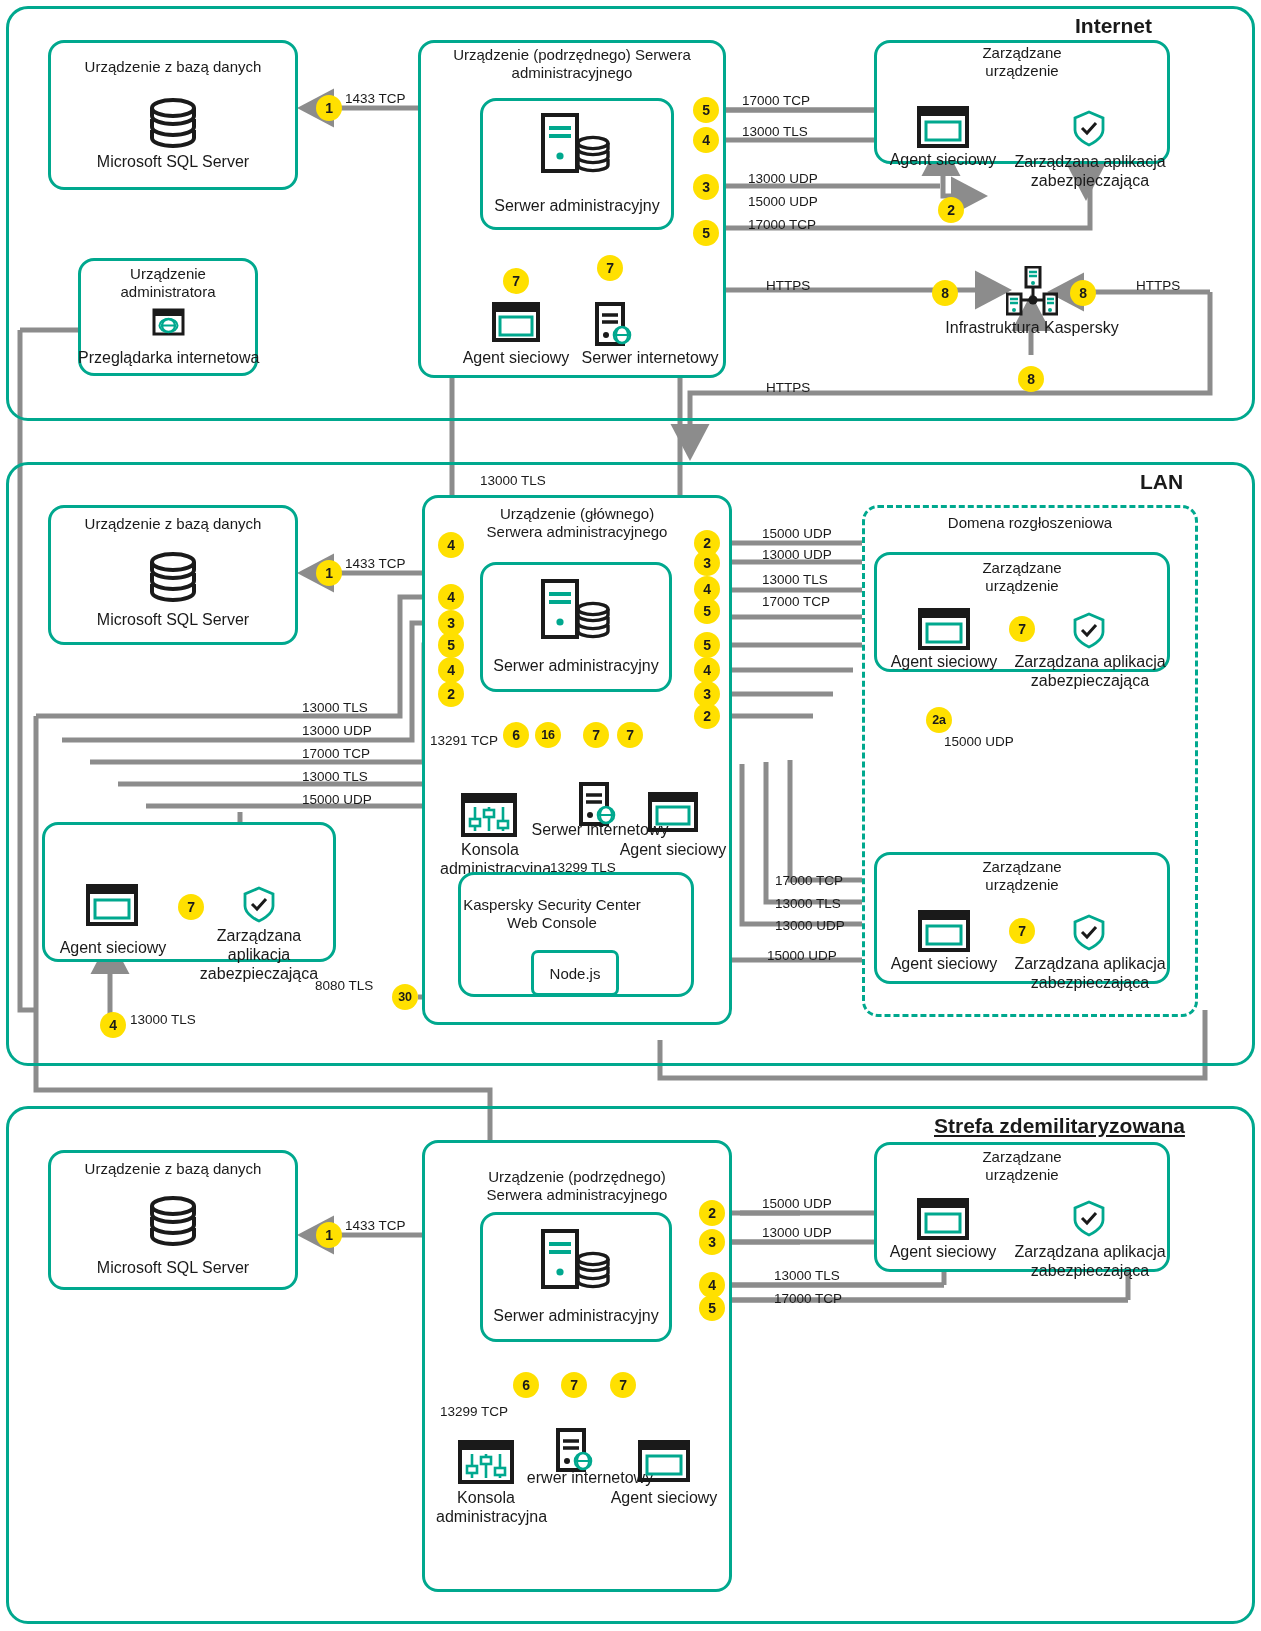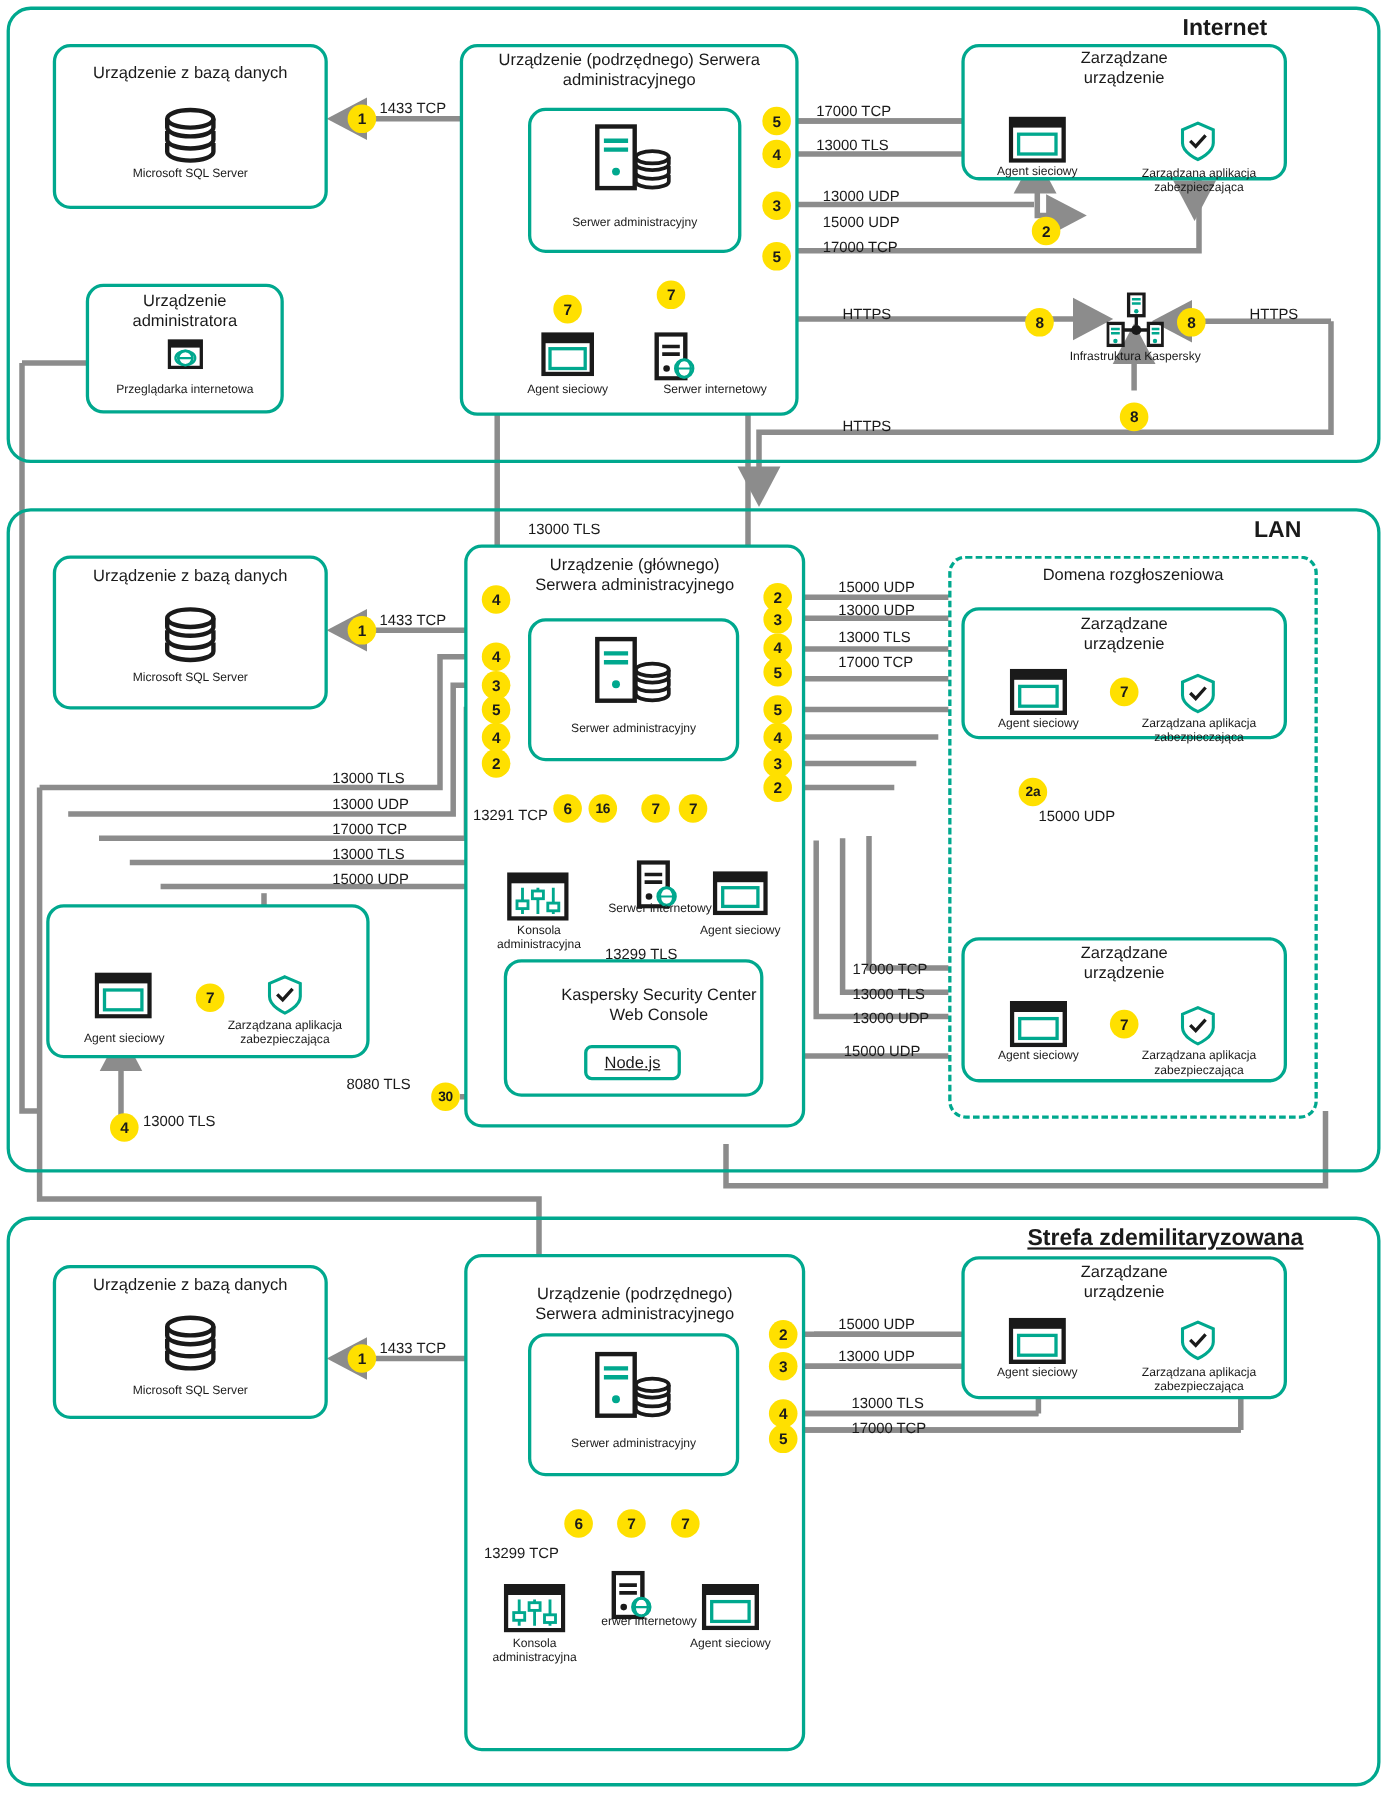--- a/index.html
+++ b/index.html
@@ -9,21 +9,21 @@
   #svg-layer{position:absolute;left:0;top:0;width:1261px;height:1631px;}
 
   
   .zone{position:absolute;border:3px solid #00a88e;border-radius:22px;box-sizing:border-box;}
   .zone-title{position:absolute;font-weight:bold;font-size:21px;color:#1a1a1a;white-space:nowrap;}
 
   
   .box{position:absolute;border:3px solid #00a88e;border-radius:16px;box-sizing:border-box;background:#fff;}
   .box.dashed{border-style:dashed;border-width:3px;}
   .box-title{position:absolute;left:0;right:0;text-align:center;font-size:15px;line-height:1.22;color:#1a1a1a;}
-  .caption{position:absolute;text-align:center;font-size:11px;line-height:1.2;color:#1a1a1a;white-space:nowrap;}
+  .caption{position:absolute;text-align:center;font-size:16px;line-height:1.2;color:#1a1a1a;white-space:nowrap;}
   .caption.wrap{white-space:normal;}
 
   
   .plabel{position:absolute;font-size:13.5px;color:#1a1a1a;white-space:nowrap;background:transparent;}
   .badge{position:absolute;width:26px;height:26px;border-radius:50%;background:#ffe000;
          color:#1a1a1a;font-size:14px;font-weight:bold;display:flex;align-items:center;
          justify-content:center;box-sizing:border-box;letter-spacing:-0.3px;}
   .badge.wide{font-size:12.5px;}
 
   .nodejs{position:absolute;border:3px solid #00a88e;border-radius:7px;box-sizing:border-box;
@@ -339,23 +339,23 @@
   <div class="icon" style="left:648px;top:792px;">
     <svg width="50" height="40" viewBox="0 0 50 40">
       <rect x="2" y="2" width="46" height="36" fill="none" stroke="#1a1a1a" stroke-width="4"></rect>
       <rect x="2" y="2" width="46" height="8" fill="#1a1a1a"></rect>
       <rect x="9" y="15" width="32" height="17" fill="none" stroke="#00a88e" stroke-width="3"></rect>
     </svg>
   </div>
   <div class="caption" style="left:614px;top:840px;width:118px;">Agent sieciowy</div>
 
   <div class="box" style="left:458px;top:872px;width:236px;height:125px;"></div>
-  <div class="box-title" style="left:458px;top:896px;width:188px;white-space:pre-line;padding-left:47px;">Kaspersky Security Center
+  <div class="box-title" style="left:458px;top:896px;width:188px;white-space:pre-line;">Kaspersky Security Center
 Web Console</div>
-  <div class="nodejs" style="left:531px;top:950px;width:88px;height:32px;text-decoration:underline;">Node.js</div>
+  <div class="nodejs" style="left:531px;top:950px;width:88px;height:46px;">Node.js</div>
 
   <div class="box dashed" style="left:862px;top:505px;width:336px;height:512px;"></div>
   <div class="box-title" style="left:862px;top:514px;width:336px;">Domena rozgłoszeniowa</div>
 
   <div class="box" style="left:874px;top:552px;width:296px;height:120px;"></div>
   <div class="box-title" style="left:874px;top:559px;width:296px;white-space:pre-line;">Zarządzane
 urządzenie</div>
   <div class="icon" style="left:918px;top:608px;">
     <svg width="52" height="42" viewBox="0 0 52 42">
       <rect x="2" y="2" width="48" height="38" fill="none" stroke="#1a1a1a" stroke-width="4"></rect>

